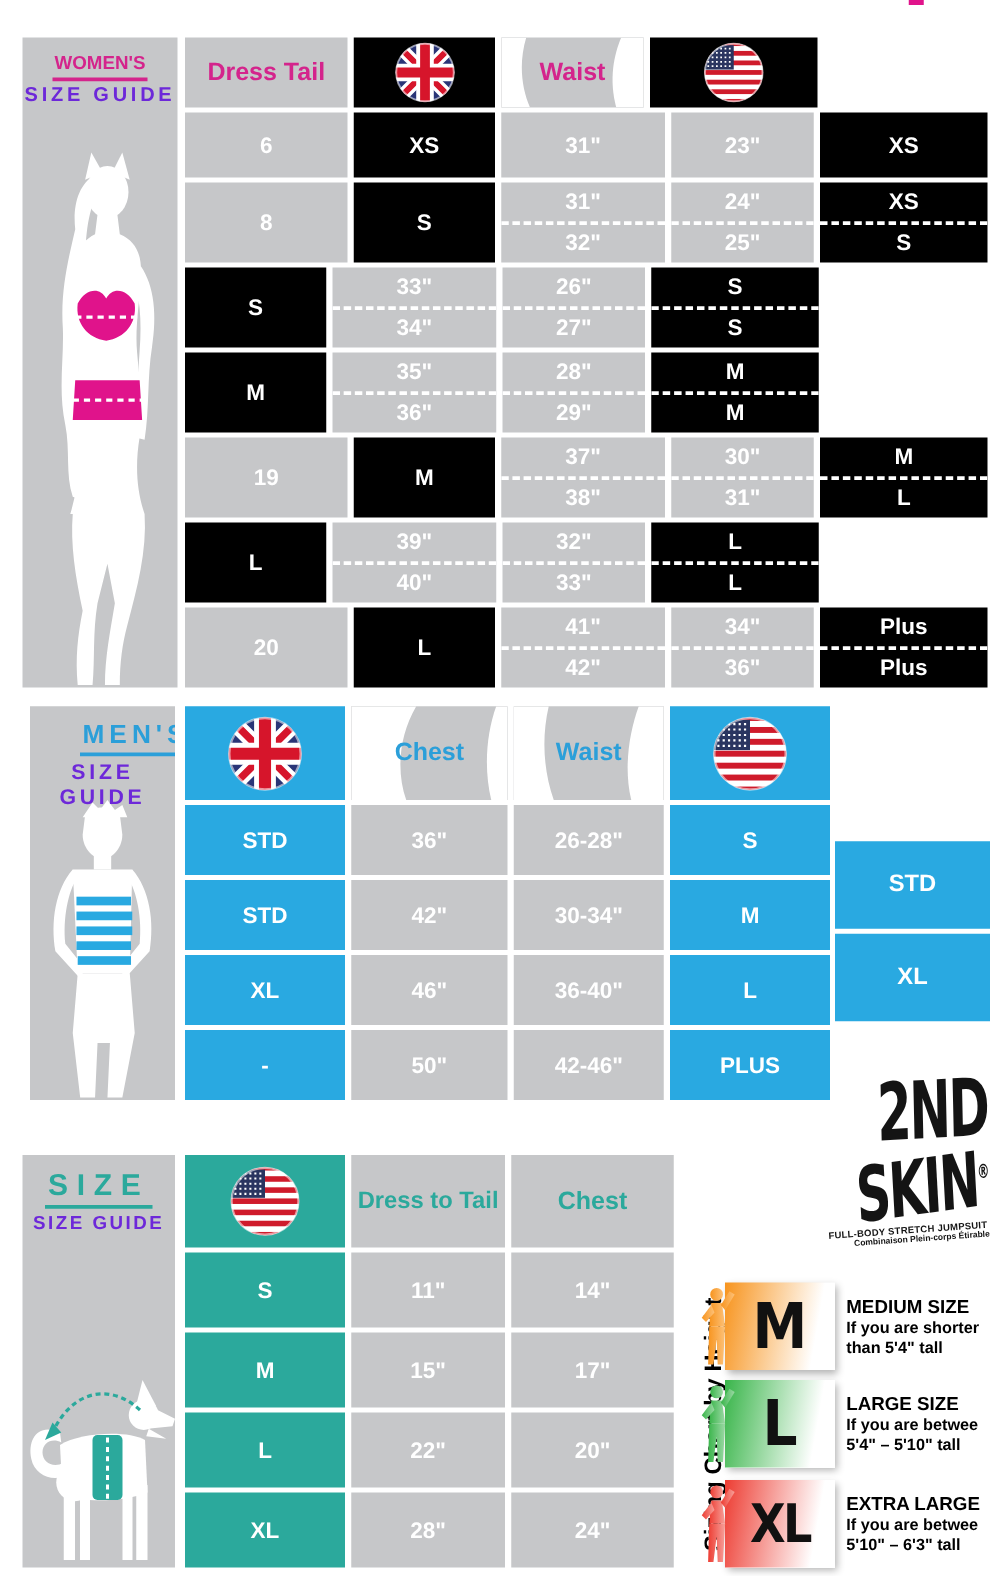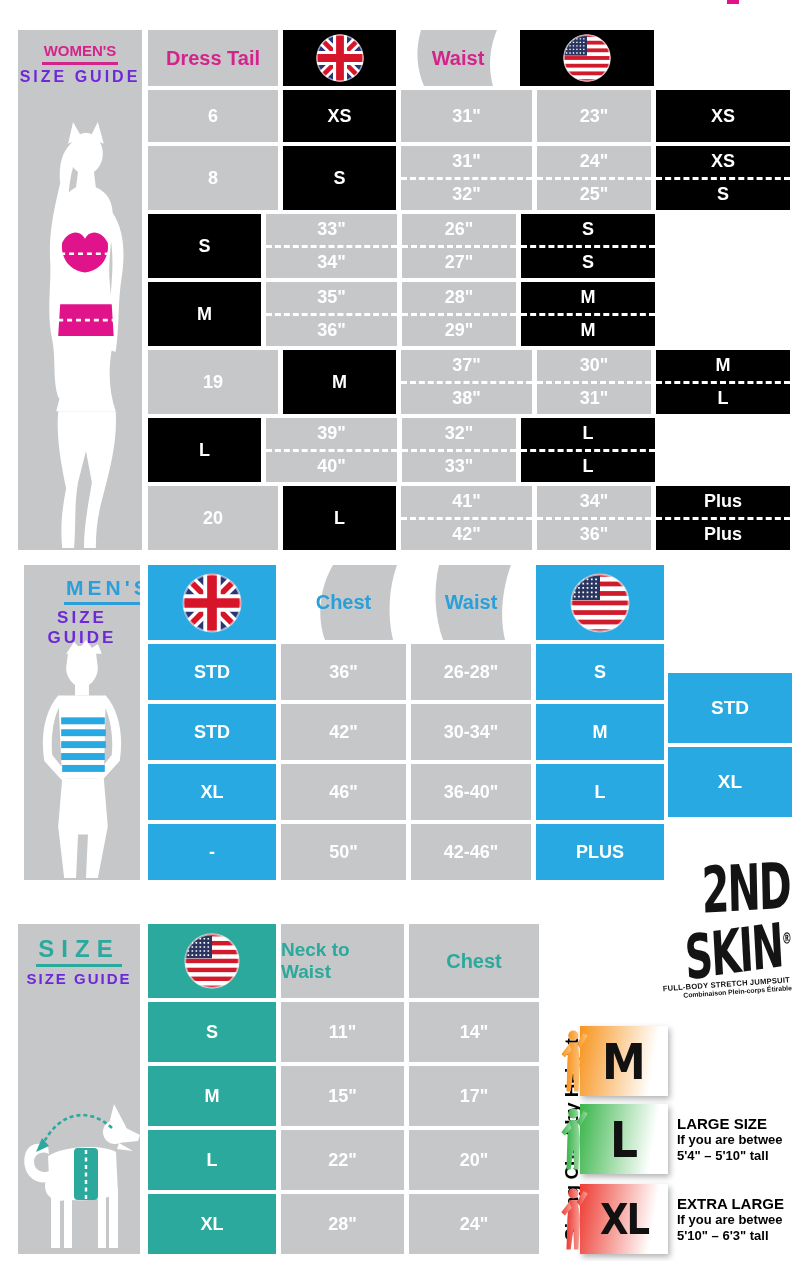--- a/index.html
+++ b/index.html
@@ -399,21 +399,21 @@
   </aside>
 
   <div class="table" style="left:148px;top:924px">
     <div class="row h-phdr">
       <div class="cell teal pc1">
         <svg class="flag fl-p">
             <use href="#sym-us"></use>
           </svg>
       </div>
       <div class="cell pc2">
-        <span class="hdr-label t-teal" style="font-size:19px">Neck to Waist</span>
+        <span class="hdr-label t-teal" style="font-size:19px">Dress to Tail</span>
       </div>
       <div class="cell pc3">
         <span class="hdr-label t-teal">Chest</span>
       </div>
     </div>
     <div class="row h-pr">
       <div class="cell teal pc1">S</div>
       <div class="cell pc2">11"</div>
       <div class="cell pc3">14"</div>
     </div>
@@ -450,20 +450,25 @@
         <circle cx="18" cy="8" r="6"></circle>
         <path d="M13 16h10l3 22H11z"></path>
         <path d="M22 18l8-13 5 3-9 15z"></path>
         <path d="M13 18L4 30l4 4 8-9z"></path>
         <path d="M11 38h15l-2 36h-5l-1-24-3 24h-5z"></path>
       </g>
     </svg>
     <div class="hbox">
       <span class="hletter">M</span>
     </div>
+    <div class="htext">
+      <div class="htitle">MEDIUM SIZE</div>
+      <div class="hline">If you are shorter</div>
+      <div class="hline">than 5'4" tall</div>
+    </div>
   </div>
 
   <div class="hentry he1" style="top:1100px">
     <svg class="hfig" viewBox="0 0 40 76">
       <defs>
           <linearGradient id="g1" x1="0" y1="0" x2="1" y2="0">
         <stop offset="0" stop-color="#39b54a"></stop>
             <stop offset="1" stop-color="#9bd8a4"></stop>
           </linearGradient>
         </defs>

